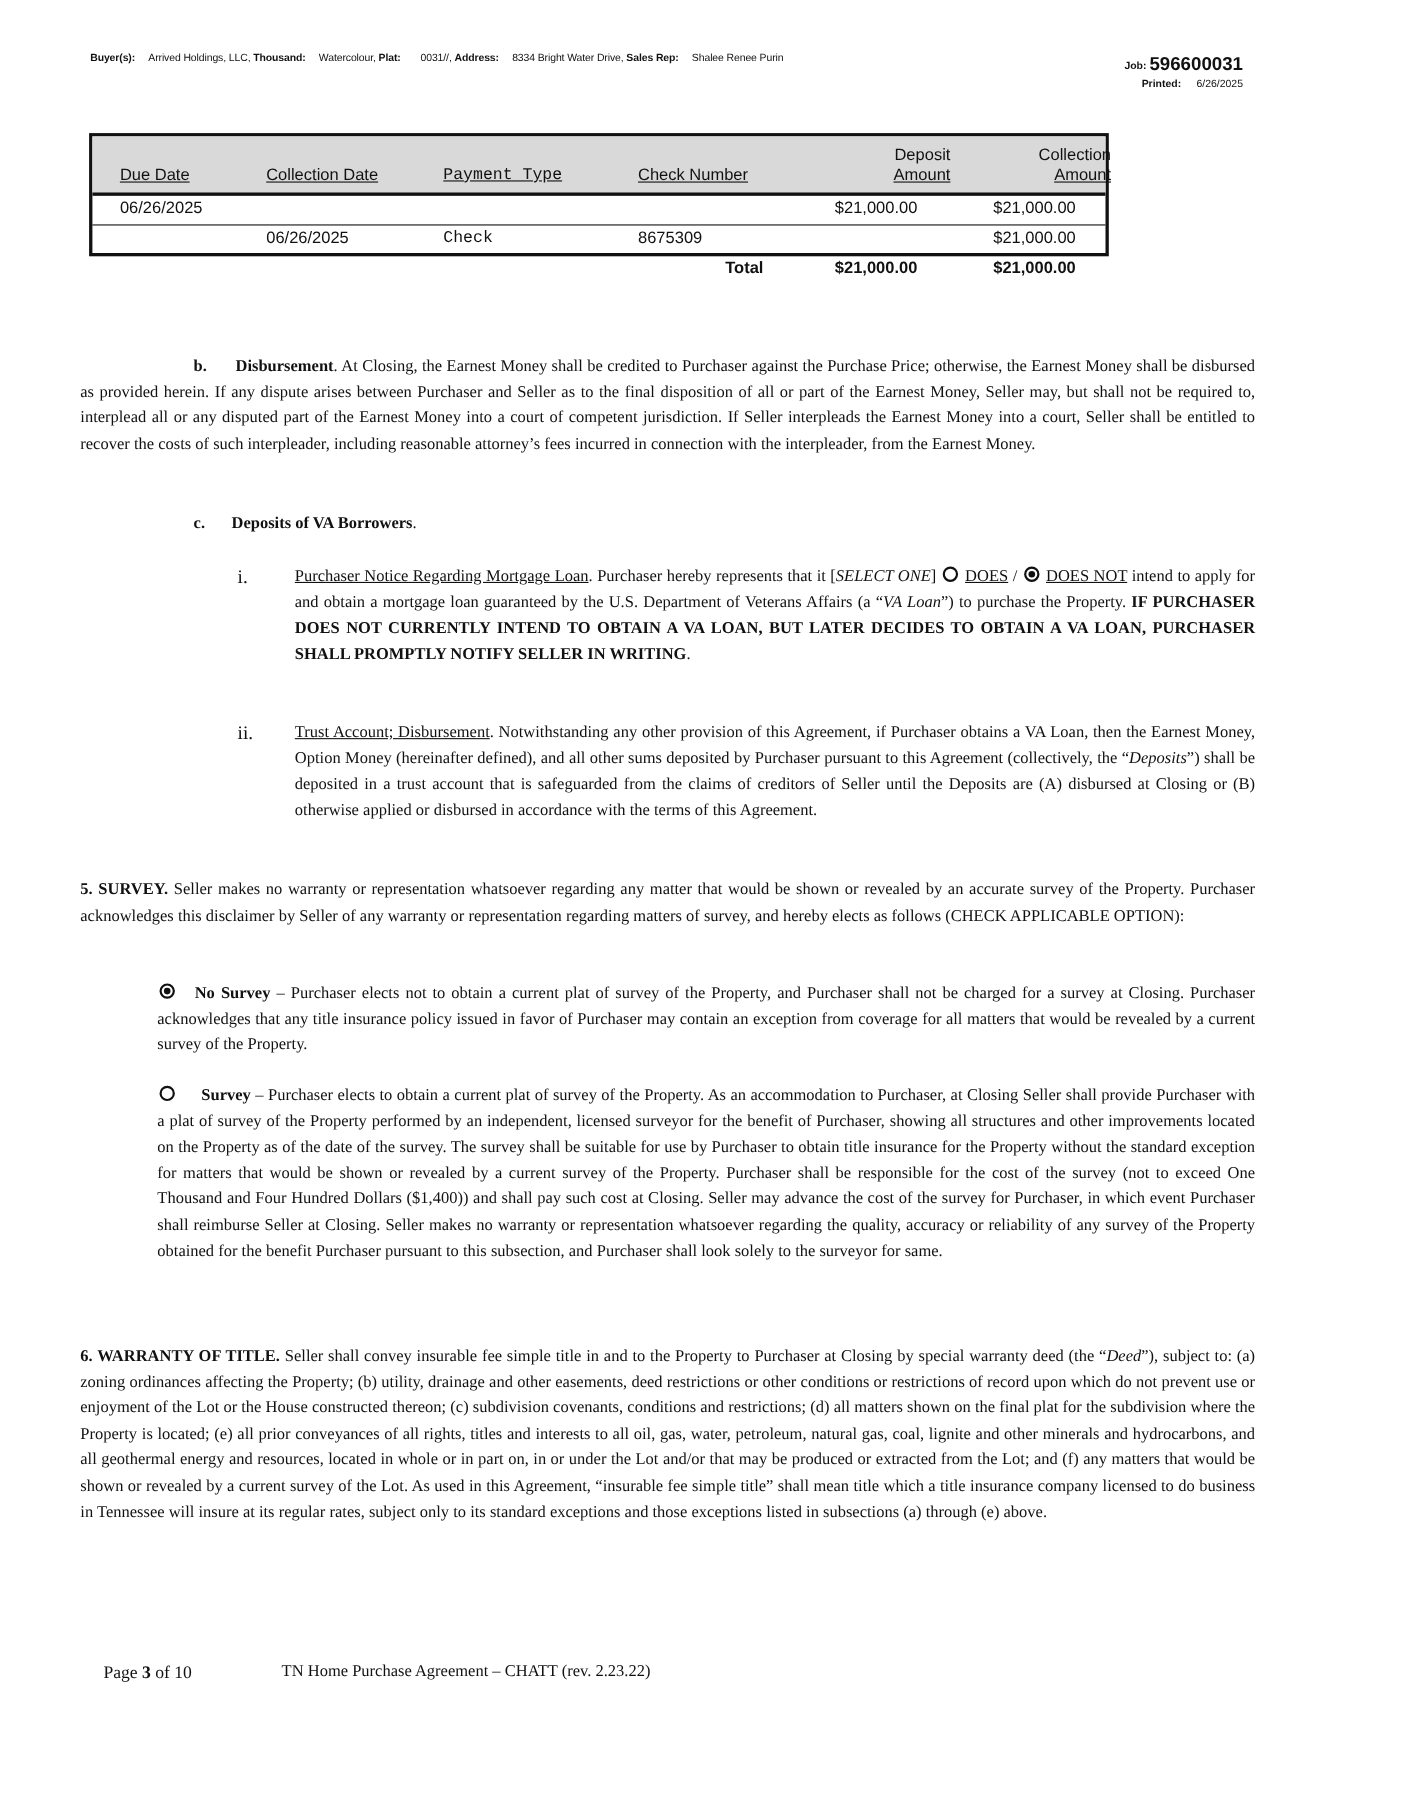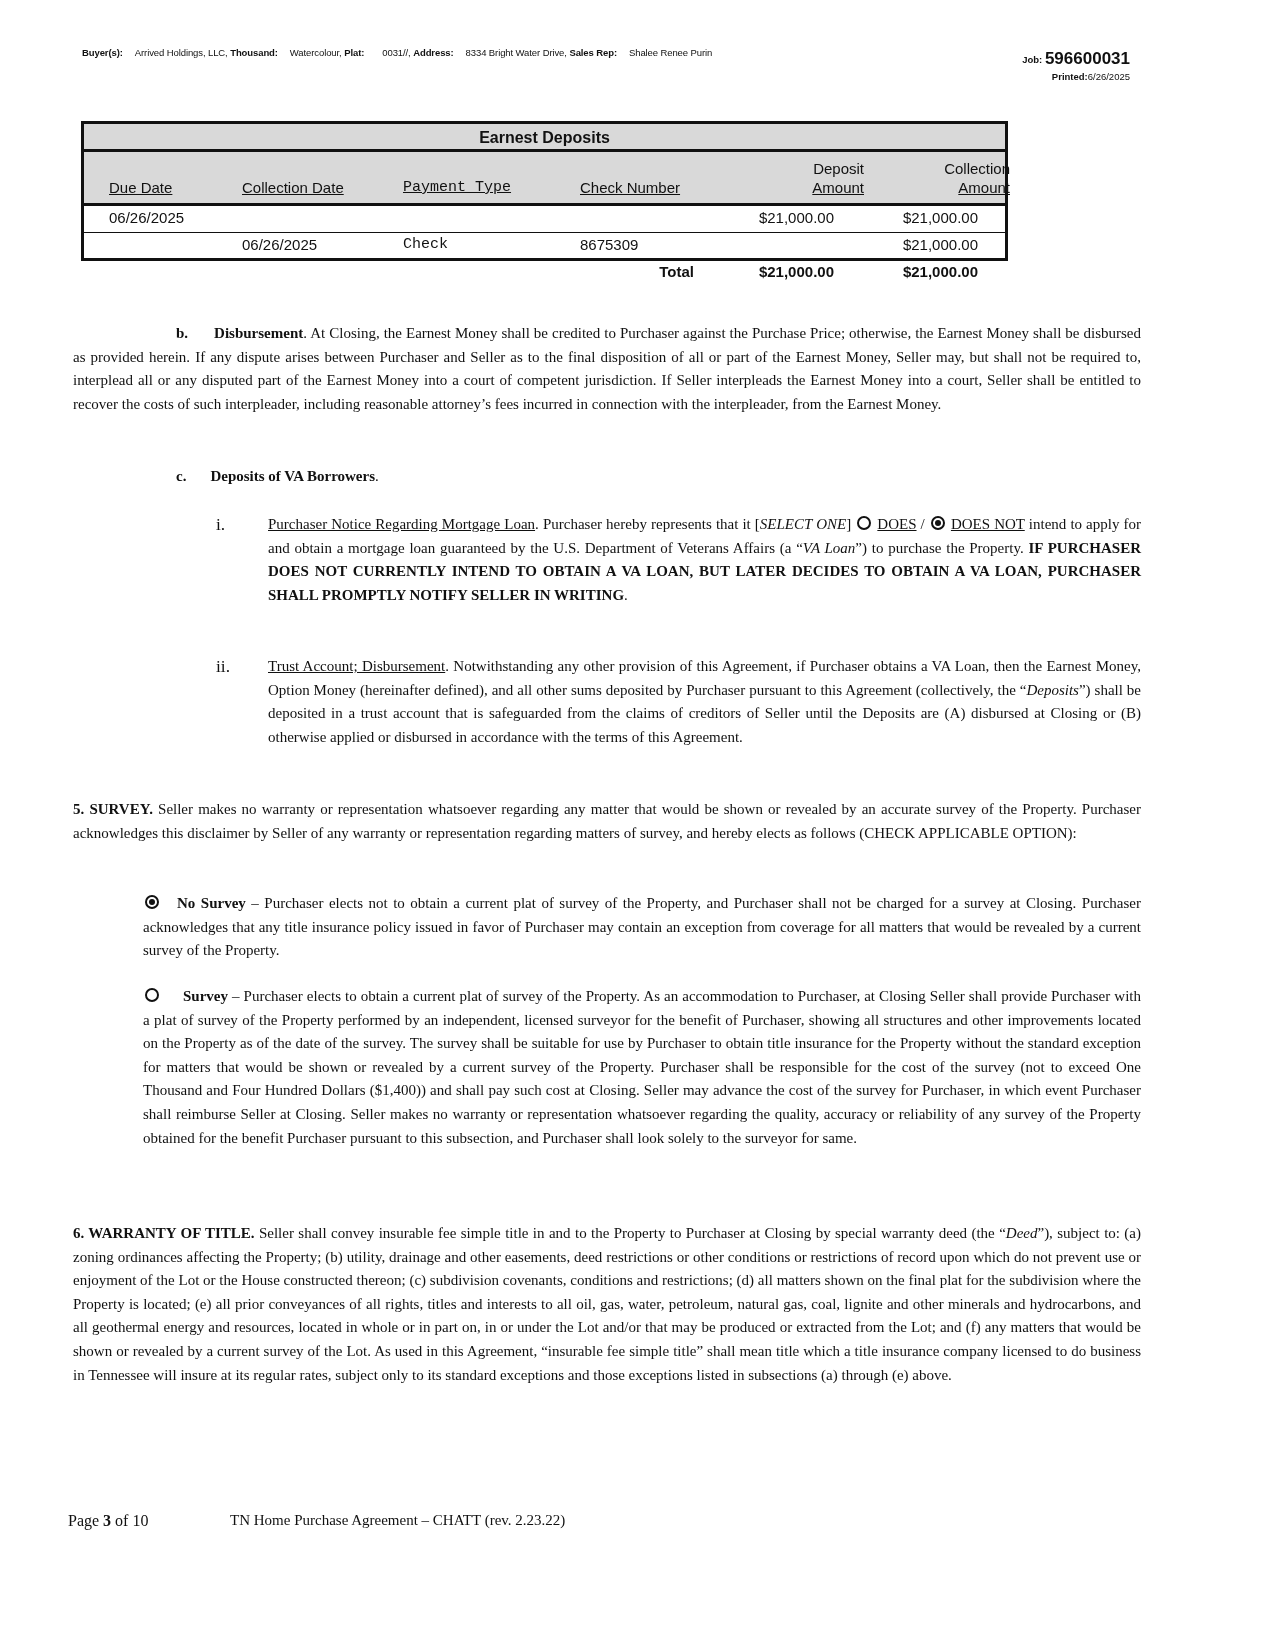--- a/index.html
+++ b/index.html
@@ -30,21 +30,21 @@
   .job-box {
     position: absolute;
     right: 145px; top: 49px;
     font-family: "Liberation Sans", sans-serif;
     text-align: right;
     color: #111;
   }
   .job-line { font-size: 9.5px; font-weight: bold; white-space: nowrap; }
   .job-line .job-num { font-size: 17px; font-weight: bold; vertical-align: -1px; }
   .printed-line { font-size: 9.5px; margin-top: 2px; white-space: nowrap; }
-  .printed-line b { font-weight: bold; }
+  .printed-line b { font-weight: bold; margin-right: 14px; }
 
   
   .ed-wrap {
     position: absolute;
     left: 81px; top: 121px;
     width: 927px;
     font-family: "Liberation Sans", sans-serif;
     font-size: 15px;
     color: #111;
   }
@@ -122,21 +122,21 @@
     left: 2px; top: 2px;
     width: 6px; height: 6px;
     border-radius: 50%;
     background: #111;
   }
 
   .label-num { position: absolute; font-size: 17.4px; line-height: 23.6px; }
 
   .footer {
     position: absolute;
-    left: 68px; top: 1512px;
+    left: 94px; top: 1512px;
     font-size: 16px;
     white-space: nowrap;
     color: #111;
   }
   .footer b { font-weight: bold; }
   .footer .doc { position: absolute; left: 162px; top: 0; font-size: 15px; }
 </style>
 </head>
 <body>
 
@@ -153,21 +153,20 @@
     <span>Job:</span>
     <span class="job-num">596600031</span>
   </div>
   <div class="printed-line">
     <b>Printed:</b><span>6/26/2025</span>
   </div>
 </div>
 
 <div class="ed-wrap">
   <div class="ed-box">
-    <div class="ed-title">Earnest Deposits</div>
     <div class="ed-headrow">
       <div class="hc col-due"><span>Due Date</span></div>
       <div class="hc col-coll"><span>Collection Date</span></div>
       <div class="hc col-pay"><span>Payment Type</span></div>
       <div class="hc col-check"><span>Check Number</span></div>
       <div class="hc right" style="left:660px;width:120px;">
         <div>Deposit</div>
         <div><span>Amount</span></div>
       </div>
       <div class="hc right" style="left:801px;width:125px;">

